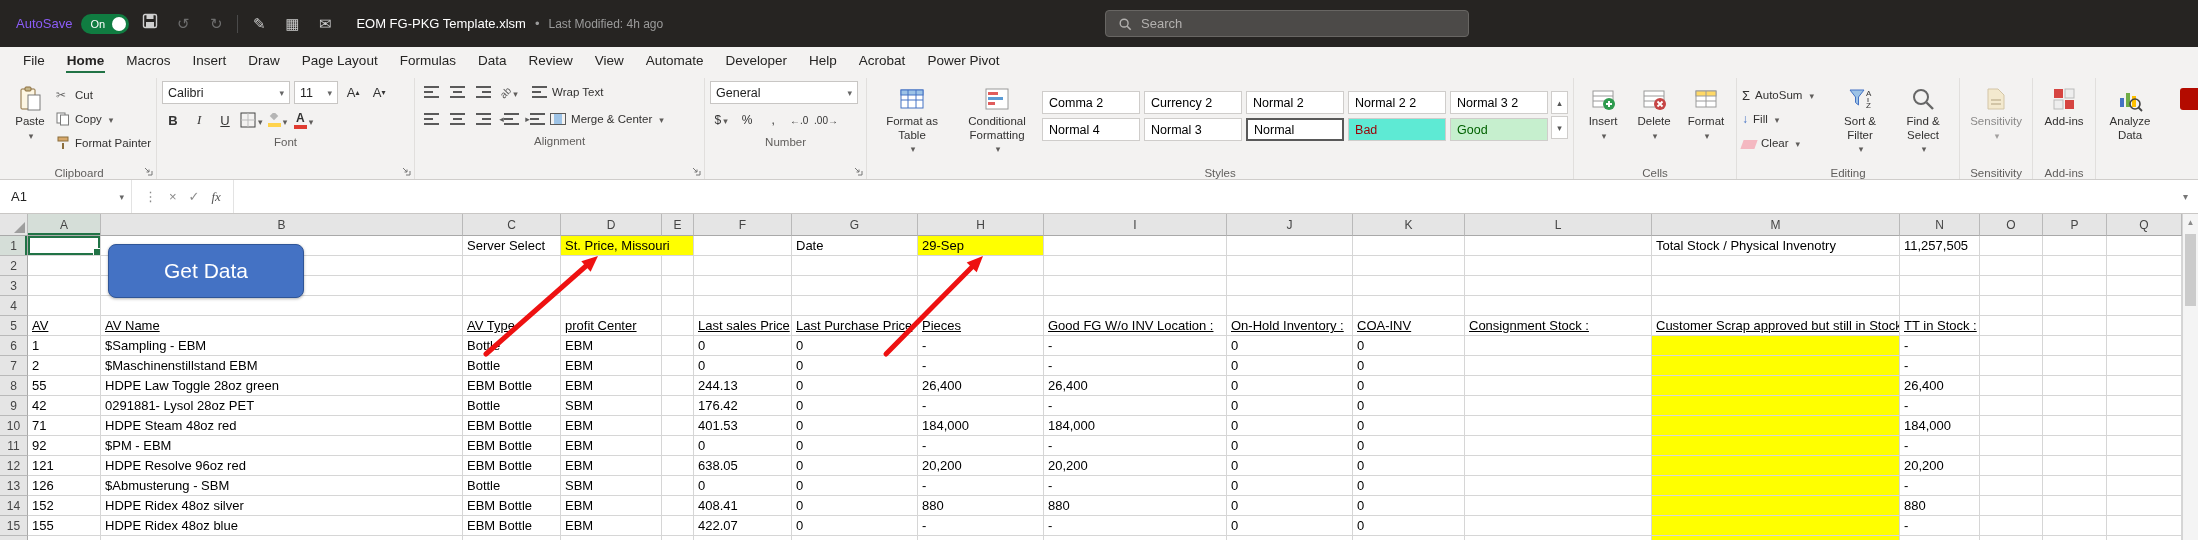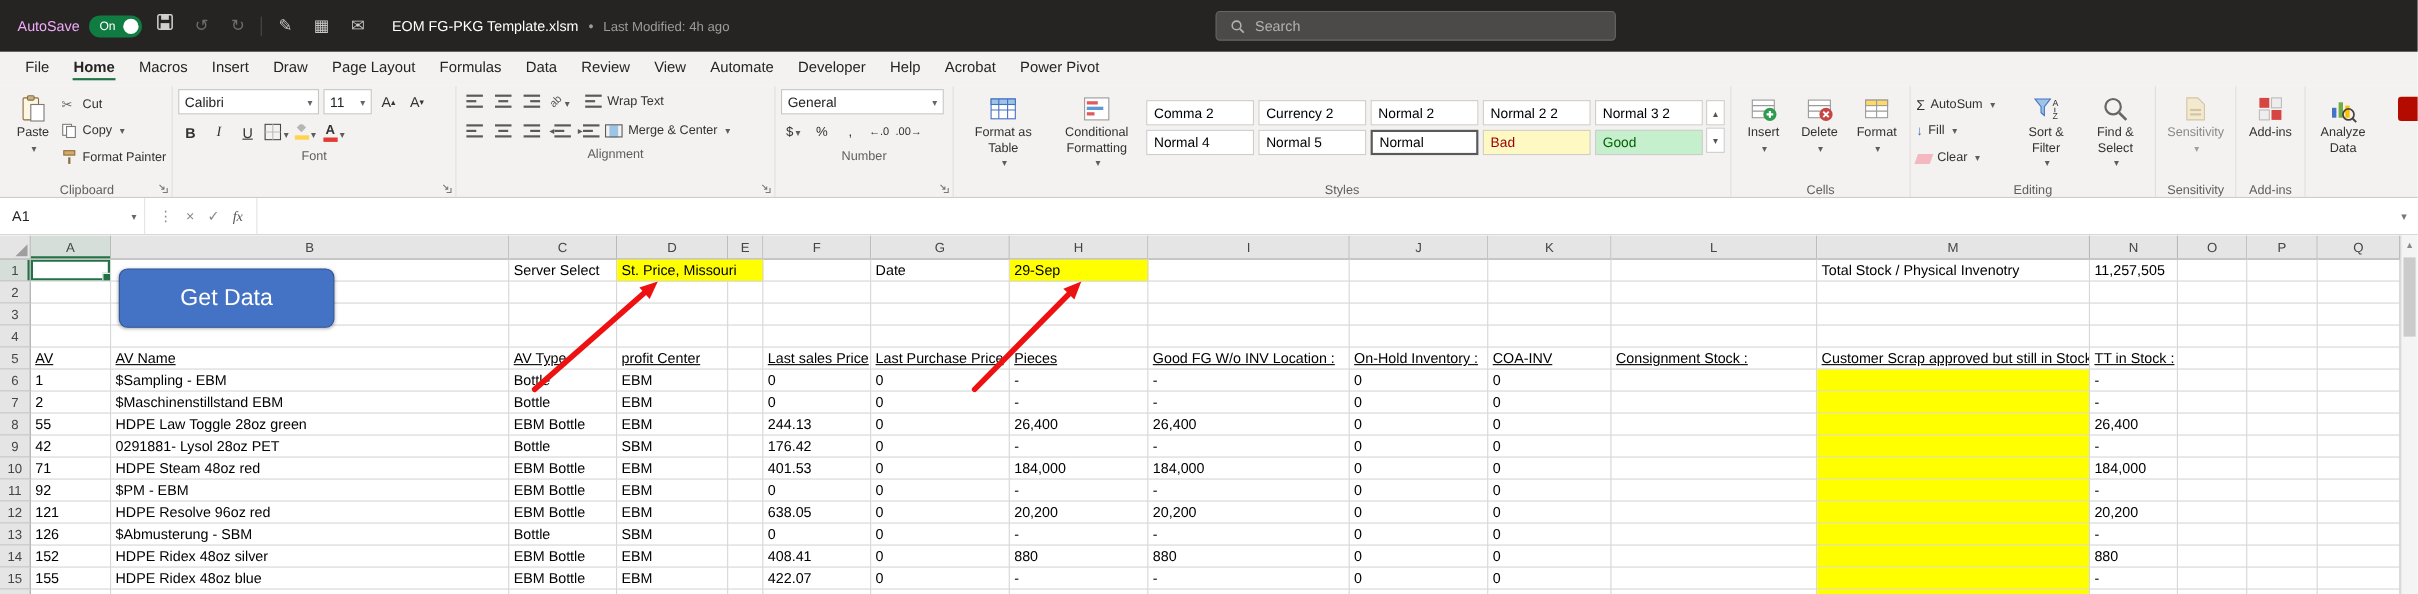--- a/index.html
+++ b/index.html
@@ -1,21 +1,21 @@
 <!DOCTYPE html>
 <html><head>
 <meta charset="utf-8">
 <style>
   * { box-sizing: border-box; margin:0; padding:0; }
   html,body { width:2198px; height:540px; overflow:hidden; font-family:"Liberation Sans", sans-serif; background:#fff; }
   body { position:relative; }
 
   
   .titlebar { height:47px; background:#262422; display:flex; align-items:center; padding:0 16px; gap:9px; position:relative; color:#ececec; }
-  .autosave-label { font-size:13px; color:#f0abfc; }
+  .autosave-label { font-size:13px; color:#8b5cf6; }
   .toggle { width:48px; height:20px; border-radius:10px; background:#107c41; color:#fff; display:flex; align-items:center; justify-content:space-between; padding:0 3px 0 9px; font-size:11px; }
   .knob { width:14px; height:14px; border-radius:50%; background:#fff; }
   .tb-icon { color:#c9c9c9; font-size:15px; width:24px; text-align:center; line-height:24px; }
   .tb-icon.disabled { color:#6d6d6d; }
   .tb-sep { width:1px; height:18px; background:#4a4a4a; }
   .filename { font-size:13px; color:#fff; margin-left:10px; white-space:nowrap; }
   .moddot { color:#9b9b9b; font-size:13px; }
   .modified { color:#9b9b9b; font-size:12px; white-space:nowrap; }
   .search-box { position:absolute; left:1105px; top:10px; width:364px; height:27px; background:#4c4a48; border:1px solid #686663; border-radius:4px; display:flex; align-items:center; gap:9px; padding-left:12px; color:#b3b1af; font-size:13px; }
 
@@ -49,21 +49,21 @@
   .ic-al,.ic-ac,.ic-ar { width:15px; height:12px; flex:none; background-repeat:no-repeat; }
   .ic-al { background-image:linear-gradient(#5a5a5a,#5a5a5a),linear-gradient(#5a5a5a,#5a5a5a),linear-gradient(#5a5a5a,#5a5a5a); background-size:15px 2px,9px 2px,15px 2px; background-position:left 0px, left 5px, left 10px; }
   .ic-ac { background-image:linear-gradient(#5a5a5a,#5a5a5a),linear-gradient(#5a5a5a,#5a5a5a),linear-gradient(#5a5a5a,#5a5a5a); background-size:15px 2px,9px 2px,15px 2px; background-position:center 0px, center 5px, center 10px; }
   .ic-ar { background-image:linear-gradient(#5a5a5a,#5a5a5a),linear-gradient(#5a5a5a,#5a5a5a),linear-gradient(#5a5a5a,#5a5a5a); background-size:15px 2px,9px 2px,15px 2px; background-position:right 0px, right 5px, right 10px; }
   .orient { font-size:10px; color:#5a5a5a; transform:rotate(-45deg); display:inline-block; }
   .merge-ic { width:16px; height:12px; border:1px solid #5a5a5a; background:linear-gradient(#9dc3e6,#9dc3e6) center/8px 12px no-repeat; flex:none; }
   .nbtn { height:22px; min-width:22px; display:flex; align-items:center; justify-content:center; font-size:12px; color:#333; white-space:nowrap; }
   .style-gallery { display:grid; grid-template-columns:repeat(5,98px); grid-auto-rows:23px; gap:4px; margin-top:9px; }
   .style-chip { border:1px solid #cfcdcb; background:#fff; font-size:12.5px; color:#000; display:flex; align-items:center; padding-left:6px; overflow:hidden; white-space:nowrap; }
   .chip-selected { border:2px solid #595959; }
-  .chip-bad { background:#fef9c3; color:#9c0006; }
+  .chip-bad { background:#5eead4; color:#9c0006; }
   .chip-good { background:#c6efce; color:#006100; }
   .gal-arrows { display:flex; flex-direction:column; gap:2px; margin-top:9px; }
   .gal-arrows div { width:17px; height:23px; border:1px solid #cfcdcb; background:#fff; font-size:9px; color:#555; display:flex; align-items:center; justify-content:center; }
   .disabledbtn { opacity:.55; }
 
   
   .fbar { height:34px; background:#fff; border-bottom:1px solid #c9c7c5; display:flex; align-items:stretch; }
   .namebox { width:132px; display:flex; align-items:center; justify-content:space-between; padding:0 7px 0 11px; font-size:13px; color:#222; border-right:1px solid #e3e3e3; }
   .nb-caret { font-size:9px; color:#666; }
   .fx-tools { display:flex; align-items:center; gap:12px; padding:0 12px; color:#8a8a8a; font-size:13px; border-right:1px solid #e3e3e3; }
@@ -347,21 +347,21 @@
         <span>Conditional Formatting</span>
           <span class="caret"></span>
       </div>
       <div class="style-gallery" id="style-gallery">
           <div class="style-chip chip-plain">Comma 2</div>
           <div class="style-chip chip-plain">Currency 2</div>
           <div class="style-chip chip-plain">Normal 2</div>
           <div class="style-chip chip-plain">Normal 2 2</div>
           <div class="style-chip chip-plain">Normal 3 2</div>
           <div class="style-chip chip-plain">Normal 4</div>
-          <div class="style-chip chip-plain">Normal 5</div>
+          <div class="style-chip chip-plain">Normal 3</div>
           <div class="style-chip chip-selected">Normal</div>
           <div class="style-chip chip-bad">Bad</div>
           <div class="style-chip chip-good">Good</div>
         </div>
       <div class="gal-arrows">
         <div>▴</div>
         <div>▾</div>
       </div>
     </div>
     <div class="glabel">

